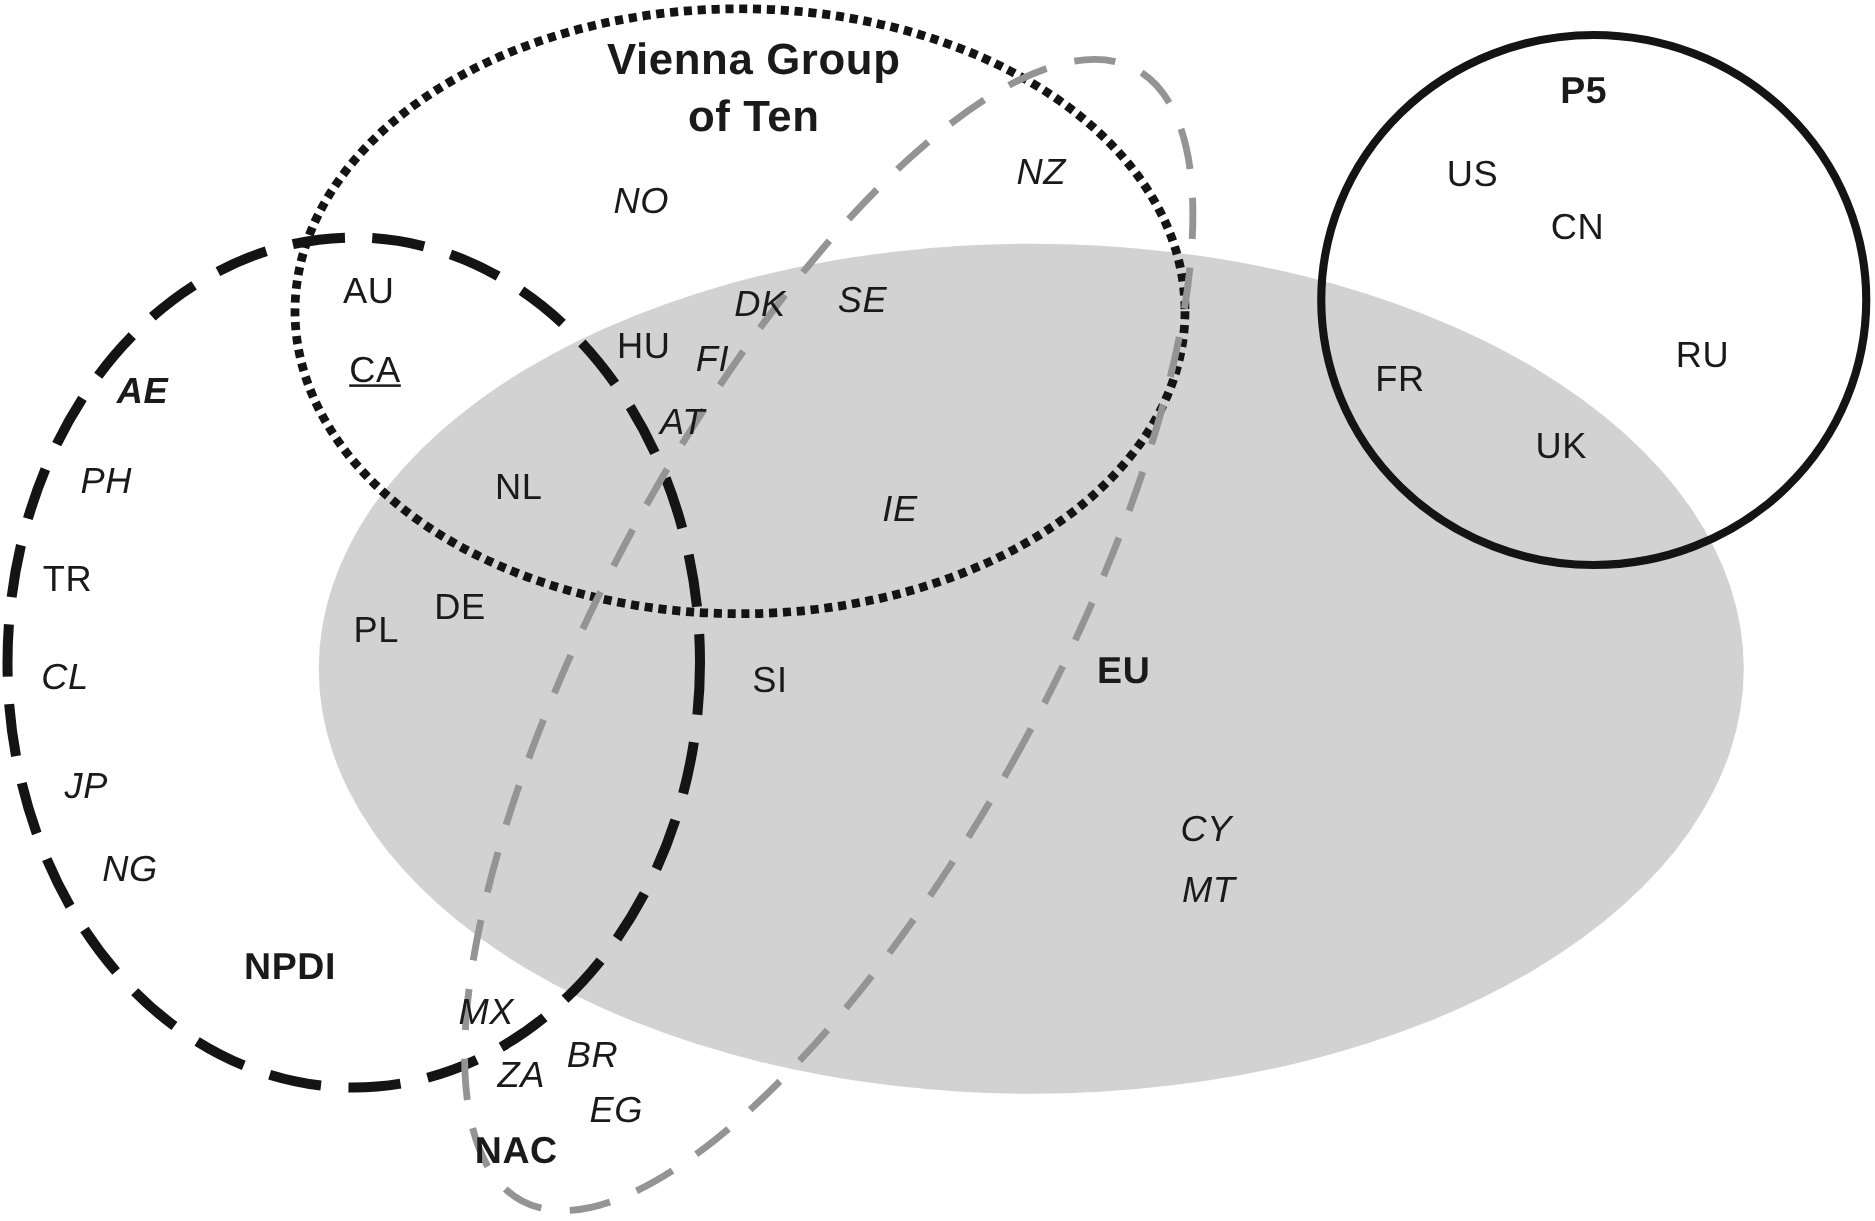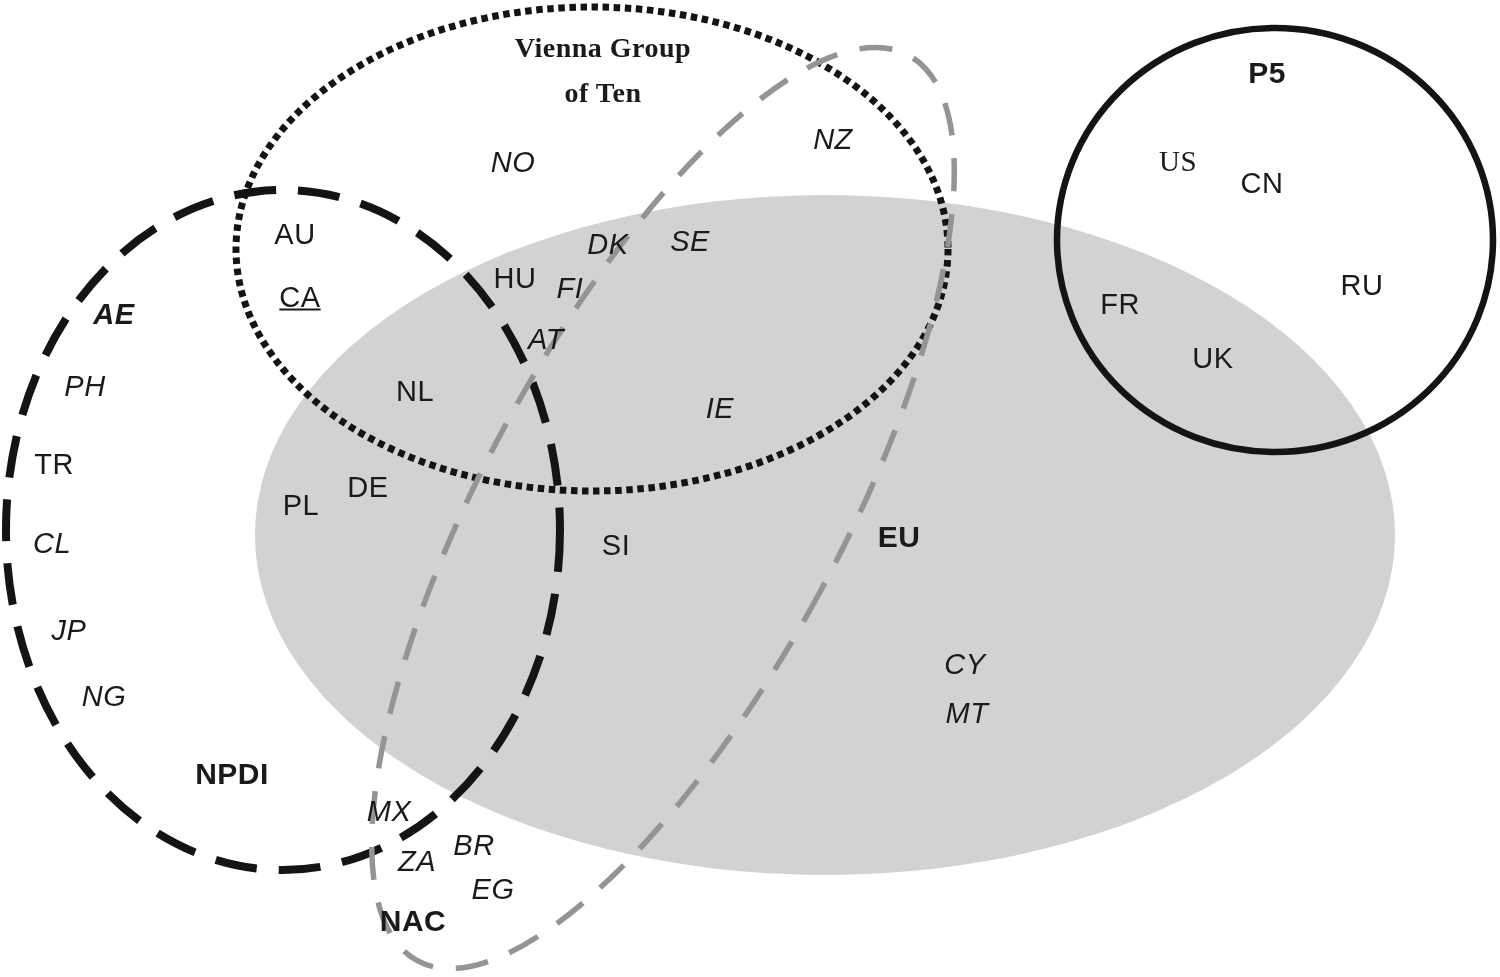--- a/index.html
+++ b/index.html
@@ -34,22 +34,21 @@
   .label.it {
     font-style: italic;
   }
   .label.grp {
     font-weight: 700;
     font-size: 30px;
     letter-spacing: 0.5px;
   }
   .label.title {
     font-weight: 700;
-    font-size: 28px;
-    font-family: Liberation Serif, serif;
+    font-size: 35px;
   }
 </style>
 </head>
 <body>
 
 <div class="canvas">
 
   <svg class="layer" viewBox="0 0 1500 977" aria-hidden="true">
 
     <ellipse cx="825" cy="535" rx="570" ry="340" fill="#d2d2d2" stroke="none"></ellipse>
@@ -71,25 +70,25 @@
   <div class="label grp" style="left:413px; top:921px;">NAC</div>
 
   <div class="label" style="left:295px; top:234px;">AU</div>
   <div class="label" style="left:300px; top:297px;text-decoration:underline;">CA</div>
   <div class="label" style="left:515px; top:278px;">HU</div>
   <div class="label" style="left:415px; top:391px;">NL</div>
   <div class="label" style="left:368px; top:487px;">DE</div>
   <div class="label" style="left:301px; top:505px;">PL</div>
   <div class="label" style="left:616px; top:545px;">SI</div>
   <div class="label" style="left:54px;  top:464px;">TR</div>
-  <div class="label" style="left:1178px; top:161px;font-family:Liberation Serif, serif;">US</div>
+  <div class="label" style="left:1178px; top:140px;">US</div>
   <div class="label" style="left:1262px; top:183px;">CN</div>
   <div class="label" style="left:1362px; top:285px;">RU</div>
   <div class="label" style="left:1120px; top:304px;">FR</div>
-  <div class="label" style="left:1213px; top:358px;">UK</div>
+  <div class="label" style="left:1249px; top:358px;">UK</div>
 
   <div class="label it" style="left:513px; top:162px;">NO</div>
   <div class="label it" style="left:833px; top:139px;">NZ</div>
   <div class="label it" style="left:608px; top:244px;">DK</div>
   <div class="label it" style="left:690px; top:241px;">SE</div>
   <div class="label it" style="left:570px; top:288px;">FI</div>
   <div class="label it" style="left:546px; top:339px;">AT</div>
   <div class="label it" style="left:720px; top:408px;">IE</div>
   <div class="label it" style="left:114px; top:314px;font-weight:bold;">AE</div>
   <div class="label it" style="left:85px;  top:386px;">PH</div>

